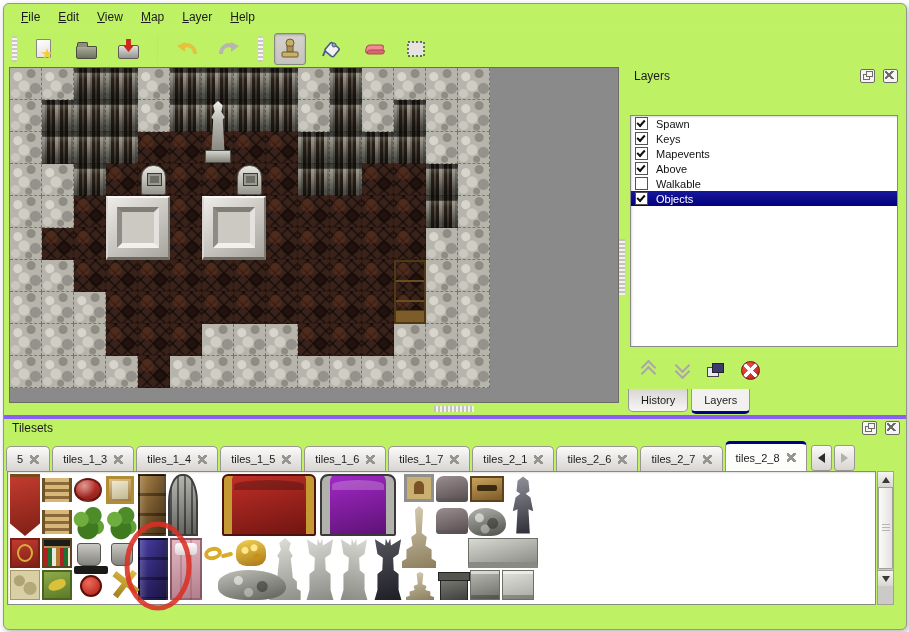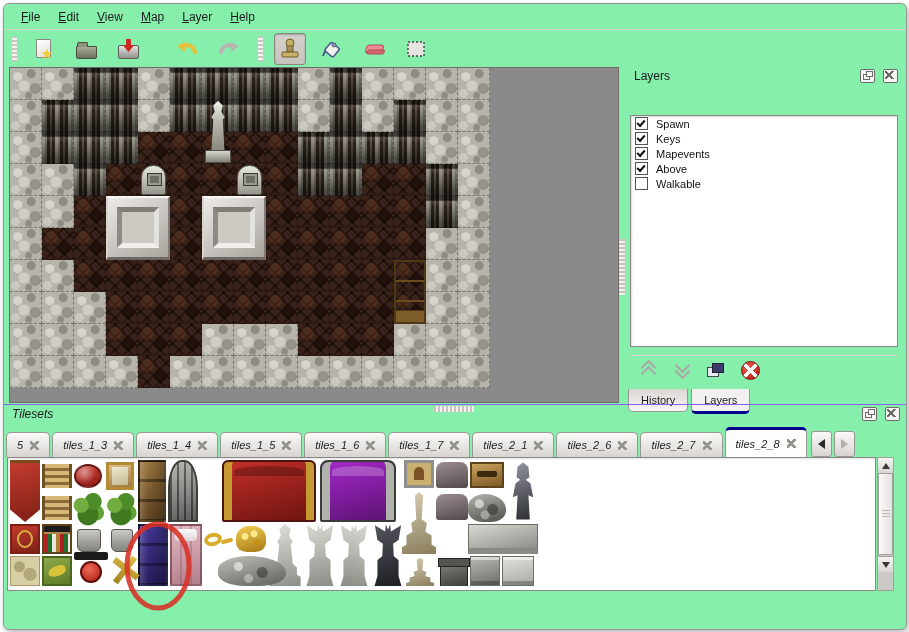--- a/index.html
+++ b/index.html
@@ -1,17 +1,17 @@
 <!DOCTYPE html>
 <html><head>
 <meta charset="utf-8">
 <style>
   html,body{margin:0;padding:0;background:#fff;font-family:"Liberation Sans","DejaVu Sans",sans-serif;}
   #stage{position:relative;width:909px;height:632px;background:#fff;overflow:hidden;}
-  #appwin{position:absolute;left:3px;top:3px;width:902px;height:625px;background:#86efac;
+  #appwin{position:absolute;left:3px;top:3px;width:902px;height:625px;background:#bef264;
     border:1px solid #98948f;border-radius:6px;box-shadow:2px 3px 7px rgba(0,0,0,.28);overflow:hidden;}
   
   #menubar{position:absolute;left:0;top:0;width:100%;height:26px;display:flex;align-items:center;padding-left:8px;box-sizing:border-box;border-bottom:1px solid #d7d4d0;}
   .menu-item{font-size:12px;color:#1c1c1c;padding:3px 9px;cursor:default;}
   .menu-item u{text-decoration:underline;}
   
   #toolbar{position:absolute;left:0;top:27px;width:100%;height:36px;display:flex;align-items:center;}
   .rib{width:5px;height:26px;margin:0 6px 0 8px;background:repeating-linear-gradient(180deg,#c9c6c2 0 2px,#f5f4f2 2px 4px);border-radius:2px;}
   .tsep{width:1px;height:26px;background:#cfccc8;margin:0 8px;}
   .tbtn{width:30px;height:30px;margin:0 5px;display:flex;align-items:center;justify-content:center;border:1px solid transparent;border-radius:3px;}
@@ -89,21 +89,21 @@
   .lb-copy::before{content:"";position:absolute;left:3px;top:8px;width:10px;height:8px;border:1px solid #44424e;background:#e9e9f2;}
   .lb-copy::after{content:"";position:absolute;left:8px;top:4px;width:10px;height:8px;border:1px solid #22202c;background:#3c3a6e;}
   .lb-del::before{content:"";position:absolute;left:3px;top:2px;width:17px;height:17px;border-radius:50%;border:1px solid #7e100e;background:
     linear-gradient(45deg,transparent 42%,#fff 42% 58%,transparent 58%),
     linear-gradient(135deg,transparent 42%,#fff 42% 58%,transparent 58%),
     radial-gradient(circle at 35% 30%,#ef5a4c,#b51a14);}
   #dock-tabs{position:absolute;left:2px;top:322px;display:flex;}
   .dtab{height:22px;padding:0 12px;display:flex;align-items:center;font-size:11px;color:#1b1b1b;background:linear-gradient(0deg,#f8f7f6,#d9d6d2);border:1px solid #9a9792;border-top:none;border-radius:0 0 5px 5px;margin-right:3px;}
   .dtab.active{background:#f2f1ef;border-bottom:3px solid #00008b;padding-bottom:0;}
   
-  #tilesets-panel{position:absolute;left:0;top:400px;width:902px;height:214px;border-top:1px solid #8b5cf6;font-style:italic;}
+  #tilesets-panel{position:absolute;left:0;top:411px;width:902px;height:214px;border-top:4px solid #8b5cf6;}
   #ts-titlebar{position:absolute;left:0;top:0;width:100%;height:22px;}
   #ts-tabs{position:absolute;left:2px;top:24px;right:2px;height:28px;display:flex;align-items:flex-end;}
   .ttab{height:24px;display:flex;align-items:center;gap:7px;padding:0 10px;font-size:11px;color:#1b1b1b;background:linear-gradient(180deg,#fbfaf9,#d8d5d1);border:1px solid #9a9792;border-bottom:none;border-radius:5px 5px 0 0;margin-right:2px;white-space:nowrap;}
   .ttab.active{height:27px;background:#fdfdfc;border-top:3px solid #00008b;padding-top:0;z-index:3;}
   .tabx{width:9px;height:9px;flex:none;background:
     linear-gradient(45deg,transparent 38%,#97958f 38% 60%,transparent 60%),
     linear-gradient(135deg,transparent 38%,#97958f 38% 60%,transparent 60%);}
   .tscroll{width:19px;height:24px;background:linear-gradient(180deg,#fbfaf9,#d8d5d1);border:1px solid #9a9792;border-radius:3px;margin-left:2px;display:flex;align-items:center;justify-content:center;flex:none;}
   .arr-l{width:0;height:0;border-top:5px solid transparent;border-bottom:5px solid transparent;border-right:7px solid #2a2a28;}
   .arr-r{width:0;height:0;border-top:5px solid transparent;border-bottom:5px solid transparent;border-left:7px solid #b2b0ab;}
@@ -442,20 +442,24 @@
             <span>Mapevents</span>
           </div>
           <div class="lrow">
             <span class="cb on"></span>
             <span>Above</span>
           </div>
           <div class="lrow">
             <span class="cb"></span>
             <span>Walkable</span>
           </div>
+          <div class="lrow sel">
+            <span class="cb on"></span>
+            <span>Objects</span>
+          </div>
         </div>
       <div id="layer-btns">
           <div class="lbtn lb-up"></div>
           <div class="lbtn lb-down"></div>
           <div class="lbtn lb-copy"></div>
           <div class="lbtn lb-del"></div>
         </div>
       <div id="dock-tabs">
           <div class="dtab">History</div>
           <div class="dtab active">Layers</div>

